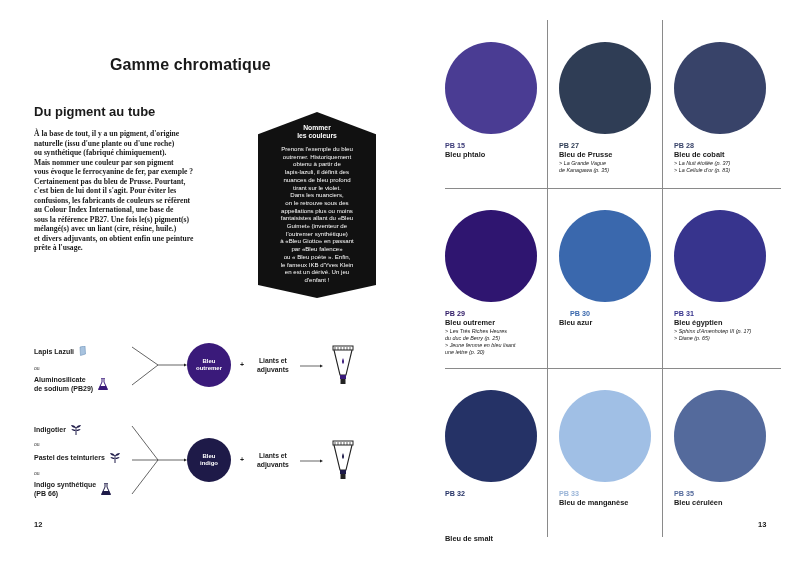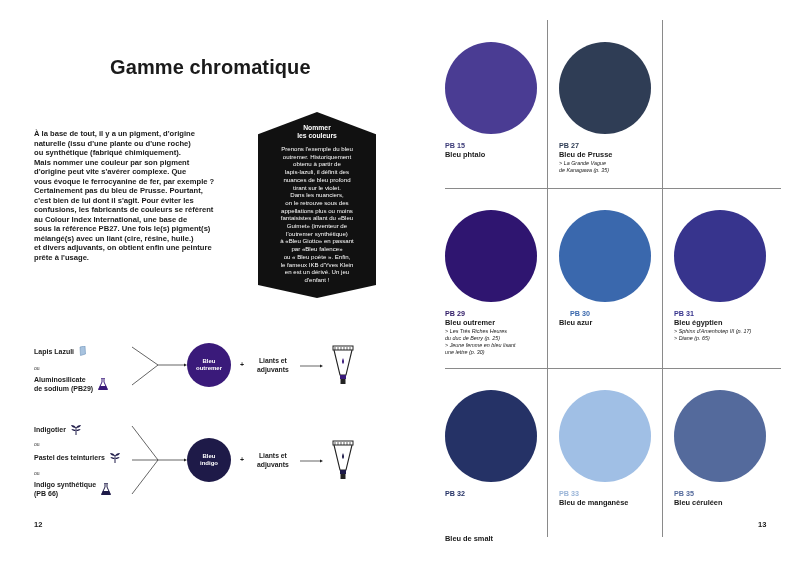--- a/index.html
+++ b/index.html
@@ -4,23 +4,23 @@
 <style>
   * { box-sizing: border-box; margin: 0; padding: 0; }
   html, body { width: 800px; height: 562px; background: #ffffff; overflow: hidden; }
   body { font-family: "Liberation Sans", "DejaVu Sans", sans-serif; color: #1a1a1a; position: relative; }
 
   .spread { position: absolute; inset: 0; }
   .page { position: absolute; top: 0; height: 562px; }
   .page-left { left: 0; width: 400px; }
   .page-right { left: 400px; width: 400px; }
 
-  .main-title { position: absolute; left: 110px; top: 56px; font-size: 20px; font-weight: bold; letter-spacing: 0.1px; }
+  .main-title { position: absolute; left: 110px; top: 56px; font-size: 16px; font-weight: bold; letter-spacing: 0.1px; }
   .section-title { position: absolute; left: 34px; top: 104px; font-size: 13px; font-weight: bold; }
-  .intro { position: absolute; left: 34px; top: 129px; width: 215px; font-size: 7.6px; font-weight: bold; line-height: 9.5px; }
+  .intro { position: absolute; left: 34px; top: 129px; width: 215px; font-size: 7.6px; font-weight: bold; line-height: 9.5px; font-family: Liberation Serif, serif; }
 
   .sidebar-box { position: absolute; left: 258px; top: 112px; width: 118px; height: 186px; background: #111; color: #fff;
     clip-path: polygon(50% 0, 100% 12%, 100% 93%, 50% 100%, 0 93%, 0 12%); text-align: center; padding: 12px 6px 0 6px; }
   .sidebar-title { font-size: 6.8px; font-weight: bold; line-height: 8px; margin-bottom: 5px; }
   .sidebar-text { font-size: 6.1px; line-height: 7.7px; }
 
   .flow { position: absolute; left: 0; width: 400px; }
   .flow-a { top: 335px; height: 65px; }
   .flow-b { top: 420px; height: 90px; }
   .src { position: absolute; left: 34px; font-size: 7px; font-weight: bold; line-height: 9px; display: flex; align-items: center; gap: 5px; }
@@ -43,27 +43,27 @@
   .cname { position: absolute; left: 0; font-size: 7.4px; font-weight: bold; white-space: nowrap; }
   .refs { position: absolute; left: 0; font-size: 5.4px; font-style: italic; line-height: 7px; color: #222; }
 </style>
 </head>
 <body>
 
 <div class="spread">
 
   <div class="page page-left">
     <h1 class="main-title">Gamme chromatique</h1>
+    <h2 class="section-title">Du pigment au tube</h2>
 
     <div class="intro" id="intro">
         <div>À la base de tout, il y a un pigment, d'origine</div>
         <div>naturelle (issu d'une plante ou d'une roche)</div>
         <div>ou synthétique (fabriqué chimiquement).</div>
         <div>Mais nommer une couleur par son pigment</div>
-        <div>d'origine peut vite s'avérer complexe. Que</div>
         <div>vous évoque le ferrocyanine de fer, par exemple ?</div>
         <div>Certainement pas du bleu de Prusse. Pourtant,</div>
         <div>c'est bien de lui dont il s'agit. Pour éviter les</div>
         <div>confusions, les fabricants de couleurs se réfèrent</div>
         <div>au Colour Index International, une base de</div>
         <div>sous la référence PB27. Une fois le(s) pigment(s)</div>
         <div>mélangé(s) avec un liant (cire, résine, huile.)</div>
         <div>et divers adjuvants, on obtient enfin une peinture</div>
         <div>prête à l'usage.</div>
       </div>
@@ -217,20 +217,29 @@
       </div>
       <div class="cell" style="left: 559px; top: 42px; height: 140px;">
         <div class="swatch" style="top: 0px; background: rgb(47, 61, 85);"></div>
         <div class="pb" style="top: 99px; color: rgb(47, 61, 85);">PB 27</div>
         <div class="cname" style="top: 108px;">Bleu de Prusse</div>
         <div class="refs" style="top: 118px;">
           <div>&gt; La Grande Vague</div>
           <div>de Kanagawa (p. 35)</div>
         </div>
       </div>
+      <div class="cell" style="left: 674px; top: 42px; height: 140px;">
+        <div class="swatch" style="top: 0px; background: rgb(56, 67, 105);"></div>
+        <div class="pb" style="top: 99px; color: rgb(56, 67, 105);">PB 28</div>
+        <div class="cname" style="top: 108px;">Bleu de cobalt</div>
+        <div class="refs" style="top: 118px;">
+          <div>&gt; La Nuit étoilée (p. 37)</div>
+          <div>&gt; La Cellule d'or (p. 83)</div>
+        </div>
+      </div>
       <div class="cell" style="left: 445px; top: 210px; height: 140px;">
         <div class="swatch" style="top: 0px; background: rgb(47, 21, 112);"></div>
         <div class="pb" style="top: 99px; color: rgb(47, 26, 102);">PB 29</div>
         <div class="cname" style="top: 108px;">Bleu outremer</div>
         <div class="refs" style="top: 118px;">
           <div>&gt; Les Très Riches Heures</div>
           <div>du duc de Berry (p. 25)</div>
           <div>&gt; Jeune femme en bleu lisant</div>
           <div>une lettre (p. 30)</div>
         </div>

